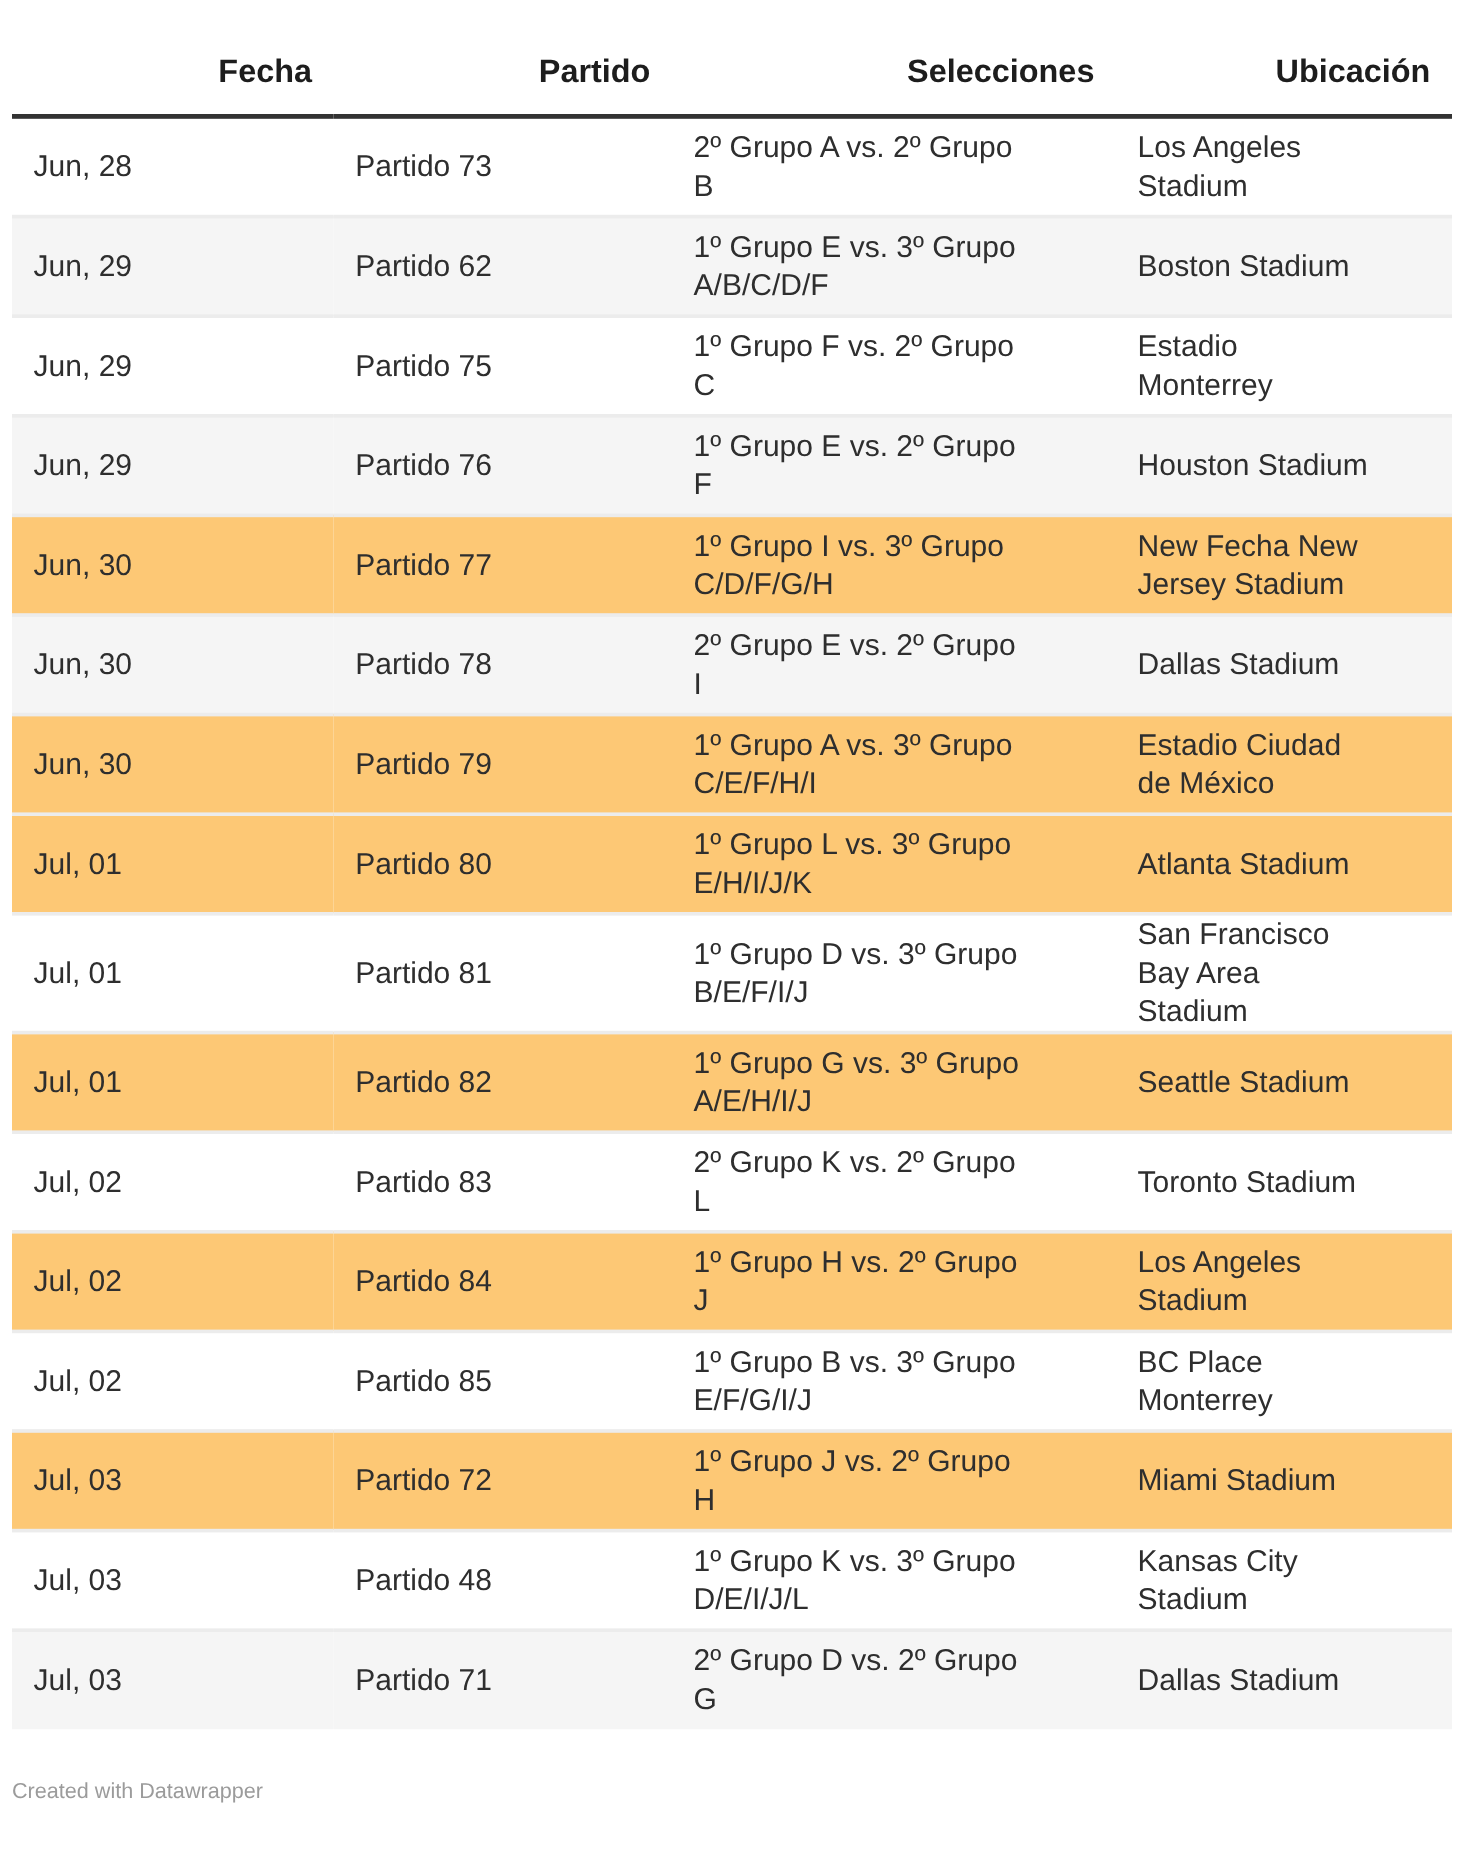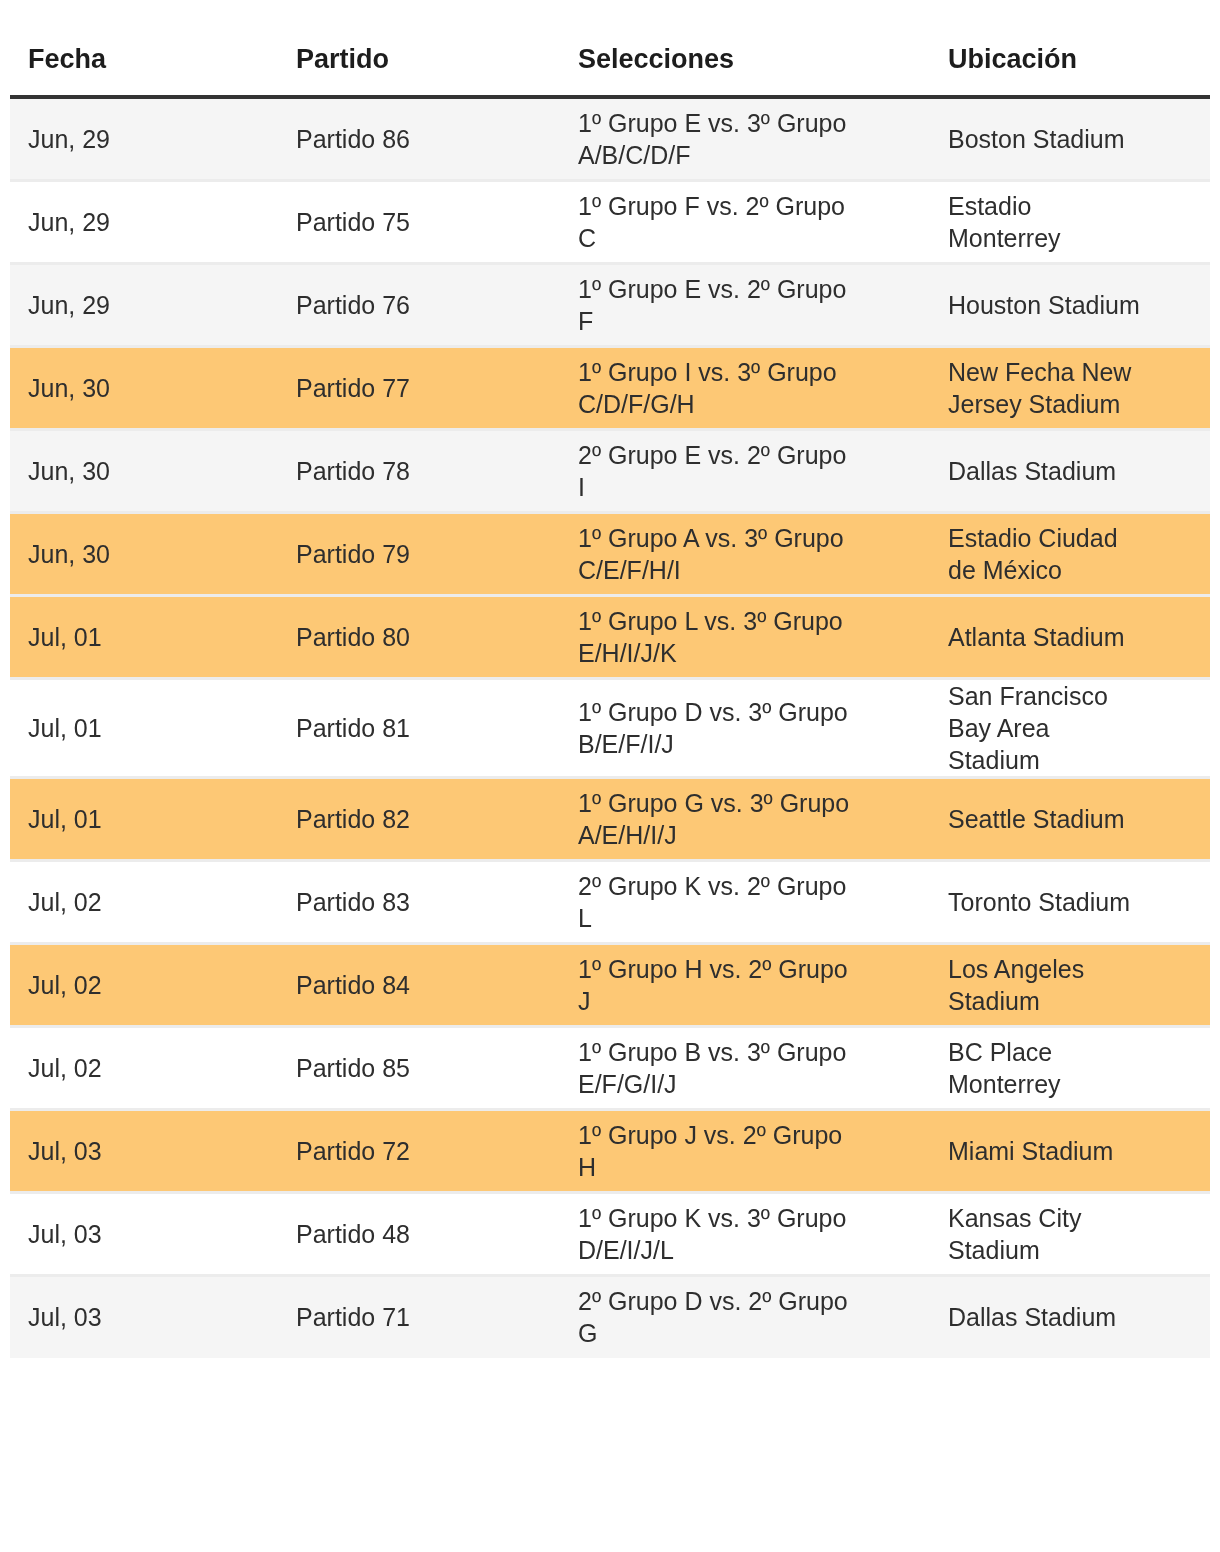--- a/index.html
+++ b/index.html
@@ -29,21 +29,21 @@
     width: 1200px;
     border-collapse: collapse;
     table-layout: fixed;
   }
   col.c1 { width: 268px; }
   col.c2 { width: 282px; }
   col.c3 { width: 370px; }
   col.c4 { width: 280px; }
 
   thead th {
-    text-align: left;
+    text-align: right;
     font-size: 27px;
     font-weight: 700;
     color: var(--header-text);
     height: 73px;
     vertical-align: middle;
     padding: 0 18px;
     border-bottom: 4px solid var(--header-rule);
   }
 
   tbody td {
@@ -85,23 +85,29 @@
     </colgroup>
     <thead>
       <tr>
           <th>Fecha</th>
           <th>Partido</th>
           <th>Selecciones</th>
           <th>Ubicación</th>
         </tr>
     </thead>
     <tbody>
+        <tr>
+          <td>Jun, 28</td>
+          <td>Partido 73</td>
+          <td>2º Grupo A vs. 2º Grupo B</td>
+          <td>Los Angeles Stadium</td>
+        </tr>
         <tr class="stripe">
           <td>Jun, 29</td>
-          <td>Partido 86</td>
+          <td>Partido 62</td>
           <td>1º Grupo E vs. 3º Grupo A/B/C/D/F</td>
           <td>Boston Stadium</td>
         </tr>
         <tr>
           <td>Jun, 29</td>
           <td>Partido 75</td>
           <td>1º Grupo F vs. 2º Grupo C</td>
           <td>Estadio Monterrey</td>
         </tr>
         <tr class="stripe">
@@ -178,14 +184,17 @@
         </tr>
         <tr class="stripe">
           <td>Jul, 03</td>
           <td>Partido 71</td>
           <td>2º Grupo D vs. 2º Grupo G</td>
           <td>Dallas Stadium</td>
         </tr>
       </tbody>
   </table>
 
+  <div class="credit">
+    <a>Created with Datawrapper</a>
+  </div>
 
 </div>
 
 </body></html>

